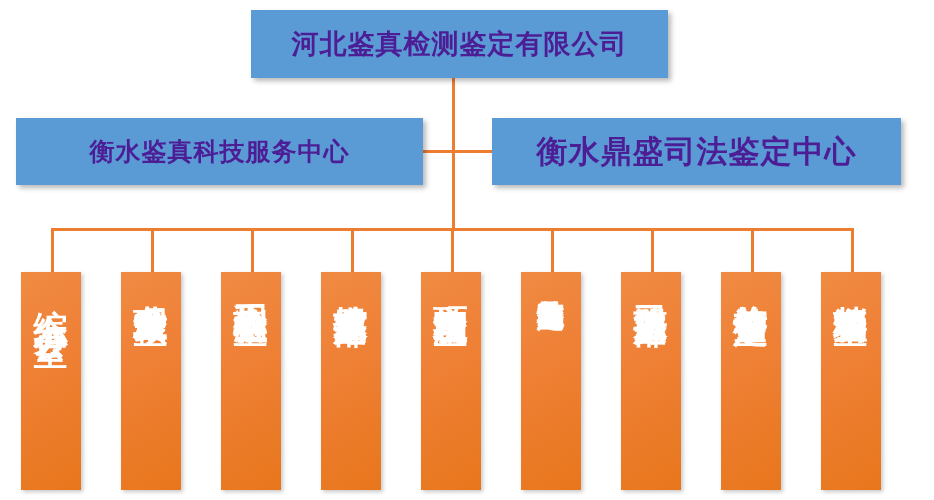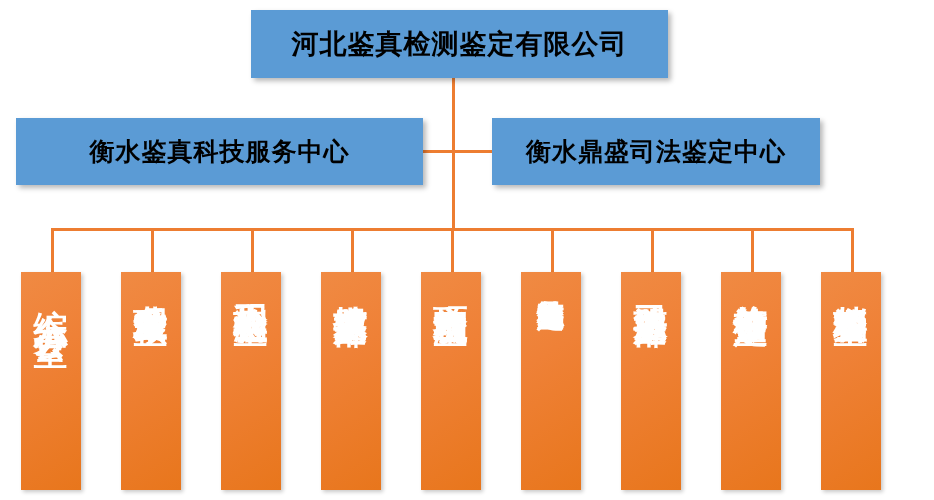--- a/index.html
+++ b/index.html
@@ -29,21 +29,21 @@
   .conn.h { height: 3px; }
 
   
   .blue-box {
     position: absolute;
     background: #5B9BD5;
     box-shadow: 3px 3px 5px rgba(0,0,0,0.28);
     display: flex;
     align-items: center;
     justify-content: center;
-    color: #000000;
+    color: #4c1d95;
     font-weight: bold;
     letter-spacing: 1px;
     text-align: center;
     white-space: nowrap;
   }
   #box-root {
     left: 251px;
     top: 10px;
     width: 417px;
     height: 68px;
@@ -52,23 +52,23 @@
   #box-tech-center {
     left: 16px;
     top: 118px;
     width: 407px;
     height: 67px;
     font-size: 25px;
   }
   #box-forensic-center {
     left: 492px;
     top: 118px;
-    width: 328px;
+    width: 409px;
     height: 67px;
-    font-size: 25px;
+    font-size: 31px;
   }
 
   
   .dept-row {
     position: absolute;
     left: 0;
     top: 272px;
     width: 934px;
     height: 218px;
   }

